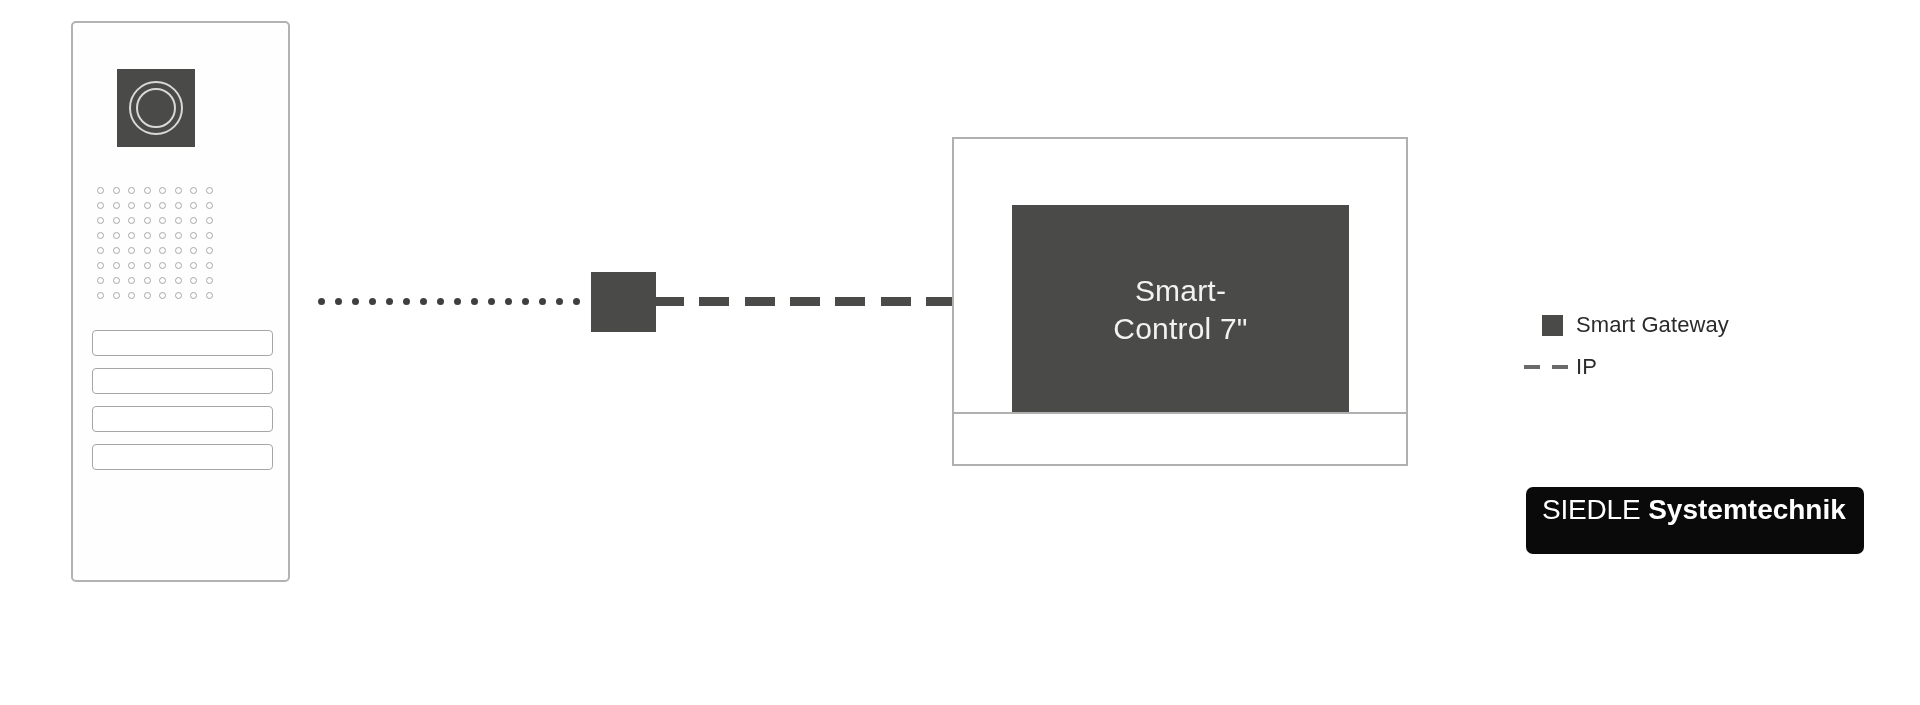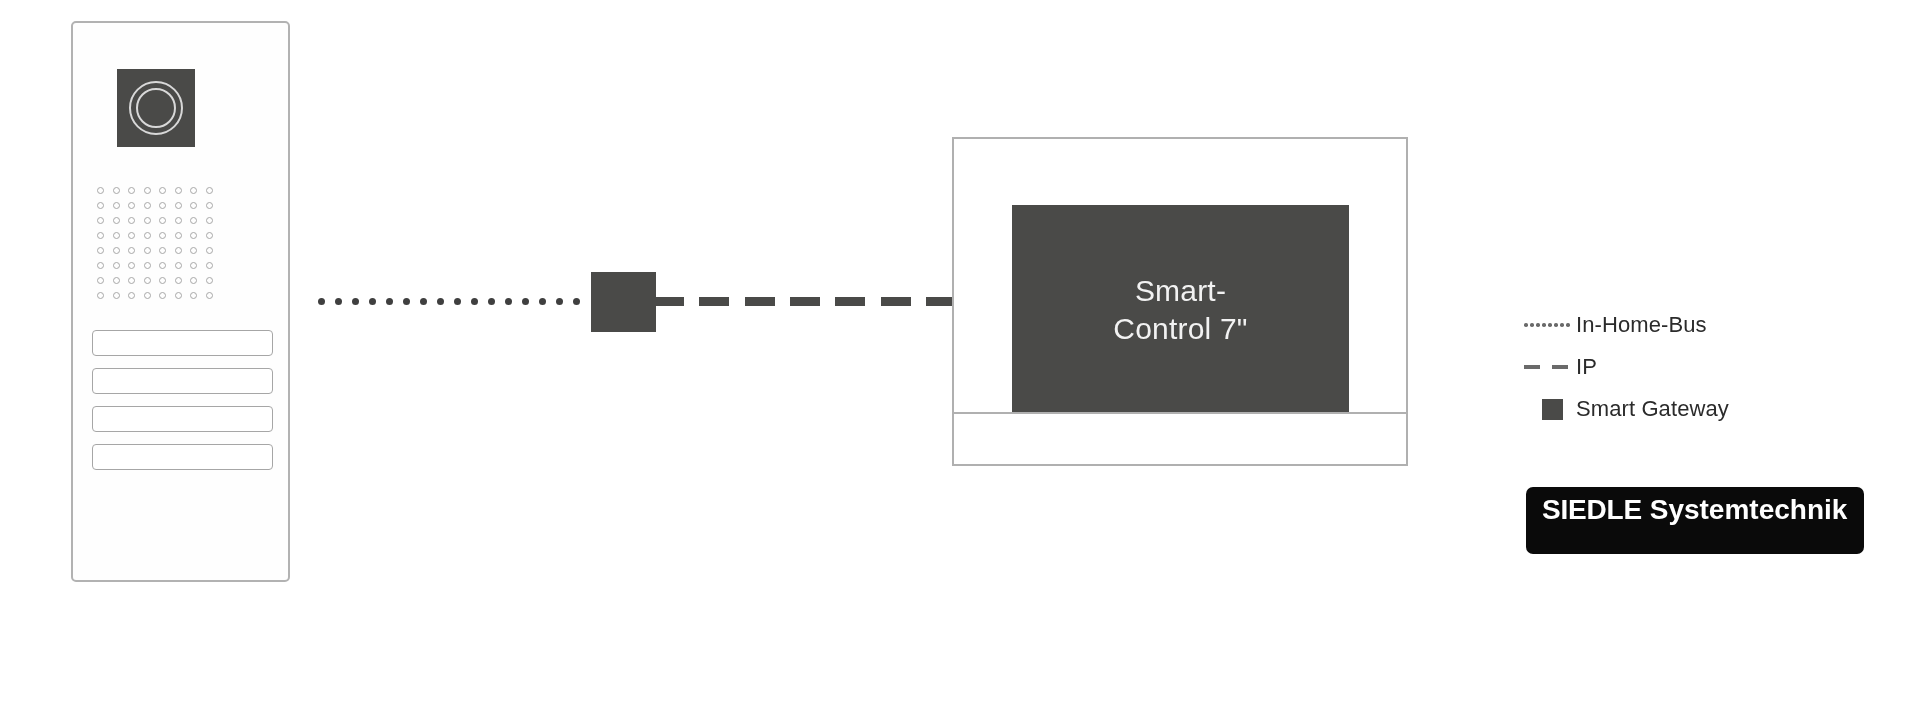--- a/index.html
+++ b/index.html
@@ -251,21 +251,21 @@
     box-sizing: border-box;
     padding: 7px 0 0 16px;
   }
   .logo-line1 {
     color: #ffffff;
     font-size: 28px;
     line-height: 31px;
     white-space: nowrap;
   }
   .logo-brand {
-    font-weight: bold;
+    font-weight: normal;
     letter-spacing: -0.2px;
   }
   .logo-sub {
     font-weight: 700;
   }
   .logo-line2 {
     color: #ffffff;
     font-size: 16px;
     line-height: 19px;
     font-weight: 400;
@@ -393,52 +393,37 @@
   <div class="monitor">
     <div class="monitor-screen">
       <div class="screen-label">Smart-
 Control 7"</div>
     </div>
     <div class="monitor-divider"></div>
   </div>
 
   <div class="legend">
 
+
     <div class="legend-row">
       <div class="legend-marker">
-        <div class="marker-dotted">
-            <span style="left: 0px;"></span>
-            <span style="left: 6px;"></span>
-            <span style="left: 12px;"></span>
-            <span style="left: 18px;"></span>
-            <span style="left: 24px;"></span>
-            <span style="left: 30px;"></span>
-            <span style="left: 36px;"></span>
-            <span style="left: 42px;"></span>
-          </div>
+        <div class="marker-square"></div>
       </div>
-      <div class="legend-label">In-Home-Bus</div>
+      <div class="legend-label">Smart Gateway</div>
     </div>
 
     <div class="legend-row">
       <div class="legend-marker">
         <div class="marker-dashed">
             <span style="left: 0px;"></span>
             <span style="left: 28px;"></span>
           </div>
       </div>
       <div class="legend-label">IP</div>
     </div>
 
-    <div class="legend-row">
-      <div class="legend-marker">
-        <div class="marker-square"></div>
-      </div>
-      <div class="legend-label">Smart Gateway</div>
-    </div>
-
   </div>
 
   <div class="siedle-logo">
     <div class="logo-line1"><span class="logo-brand">SIEDLE</span> <span class="logo-sub">Systemtechnik</span></div>
   </div>
 
 </div>
 
 </body></html>

